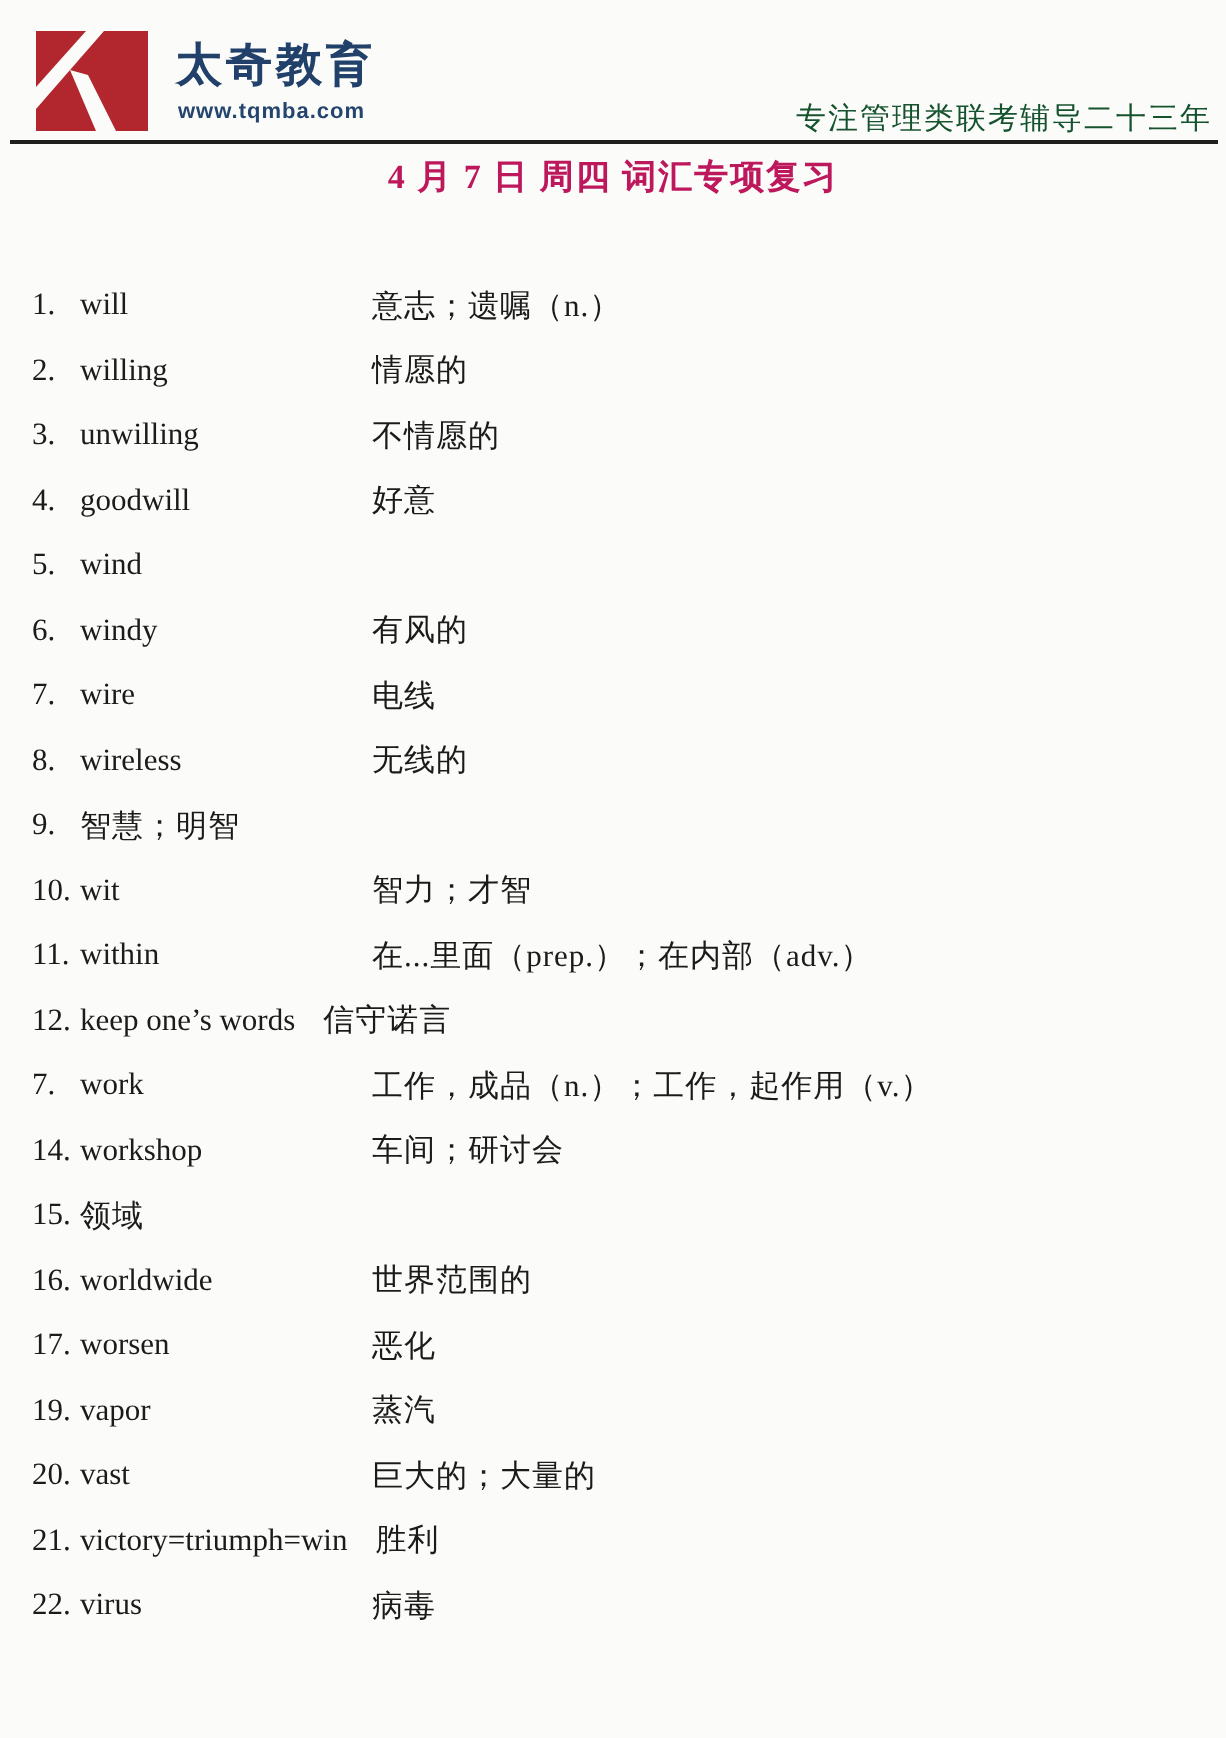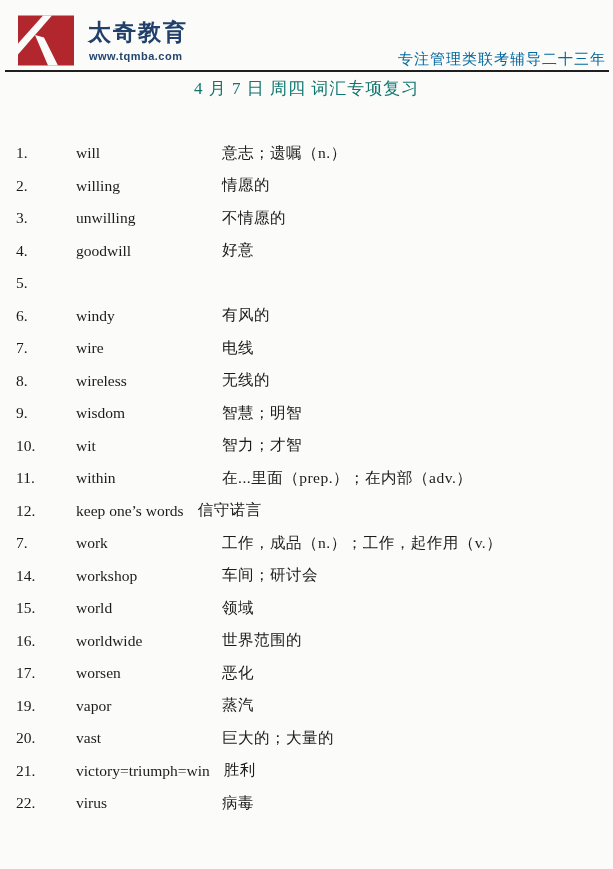--- a/index.html
+++ b/index.html
@@ -22,44 +22,44 @@
     font-weight:bold;font-size:23px;line-height:1.2;
     color:#21416b;letter-spacing:2px;
   }
   .brand-url{
     position:absolute;left:89px;top:50px;
     font-family:"Liberation Sans","DejaVu Sans",sans-serif;
     font-weight:bold;font-size:11px;color:#24456e;letter-spacing:0.5px;text-align:right;
   }
   .tagline{
     position:absolute;right:7px;top:50px;
-    font-size:15px;color:#0369a1;letter-spacing:1px;text-align:center;
+    font-size:15px;color:#14532d;letter-spacing:1px;text-align:center;
   }
   .rule{
     position:absolute;top:70px;left:5px;right:4px;height:2px;
     background:#1f1f1f;
   }
 
   
   .doc-title{
     position:absolute;top:77px;left:0;right:0;
-    text-align:center;font-weight:normal;font-size:17px;color:#0f766e;
+    text-align:center;font-weight:bold;font-size:17px;color:#be185d;
     letter-spacing:1px;
   }
 
   
   .vocab-list{
     position:absolute;top:137px;left:16px;right:8px;
   }
   .vocab-row{
     display:flex;align-items:center;height:32.5px;
     font-size:15.5px;white-space:nowrap;
   }
   .vocab-row .num{flex:0 0 24px;width:24px;}
-  .vocab-row .word{min-width:146px;margin-left:36px;}
+  .vocab-row .word{min-width:146px;}
   .vocab-row.long .word{min-width:0;margin-right:14px;}
   .vocab-row .def{letter-spacing:0.5px;}
 </style>
 </head>
 <body>
 
 <div class="page">
 
   <div class="header">
     <svg class="logo" viewBox="0 0 56 50" aria-hidden="true">
@@ -91,39 +91,39 @@
     <span class="word">unwilling</span>
     <span class="def">不情愿的</span>
   </div>
       <div class="vocab-row">
     <span class="num">4.</span>
     <span class="word">goodwill</span>
     <span class="def">好意</span>
   </div>
       <div class="vocab-row">
     <span class="num">5.</span>
+    <span class="word">wind</span>
   </div>
       <div class="vocab-row">
     <span class="num">6.</span>
     <span class="word">windy</span>
     <span class="def">有风的</span>
   </div>
       <div class="vocab-row">
     <span class="num">7.</span>
     <span class="word">wire</span>
     <span class="def">电线</span>
   </div>
       <div class="vocab-row">
     <span class="num">8.</span>
     <span class="word">wireless</span>
     <span class="def">无线的</span>
   </div>
       <div class="vocab-row">
     <span class="num">9.</span>
-    <span class="word">wisdom</span>
     <span class="def">智慧；明智</span>
   </div>
       <div class="vocab-row">
     <span class="num">10.</span>
     <span class="word">wit</span>
     <span class="def">智力；才智</span>
   </div>
       <div class="vocab-row">
     <span class="num">11.</span>
     <span class="word">within</span>
@@ -139,21 +139,20 @@
     <span class="word">work</span>
     <span class="def">工作，成品（n.）；工作，起作用（v.）</span>
   </div>
       <div class="vocab-row">
     <span class="num">14.</span>
     <span class="word">workshop</span>
     <span class="def">车间；研讨会</span>
   </div>
       <div class="vocab-row">
     <span class="num">15.</span>
-    <span class="word">world</span>
     <span class="def">领域</span>
   </div>
       <div class="vocab-row">
     <span class="num">16.</span>
     <span class="word">worldwide</span>
     <span class="def">世界范围的</span>
   </div>
       <div class="vocab-row">
     <span class="num">17.</span>
     <span class="word">worsen</span>

